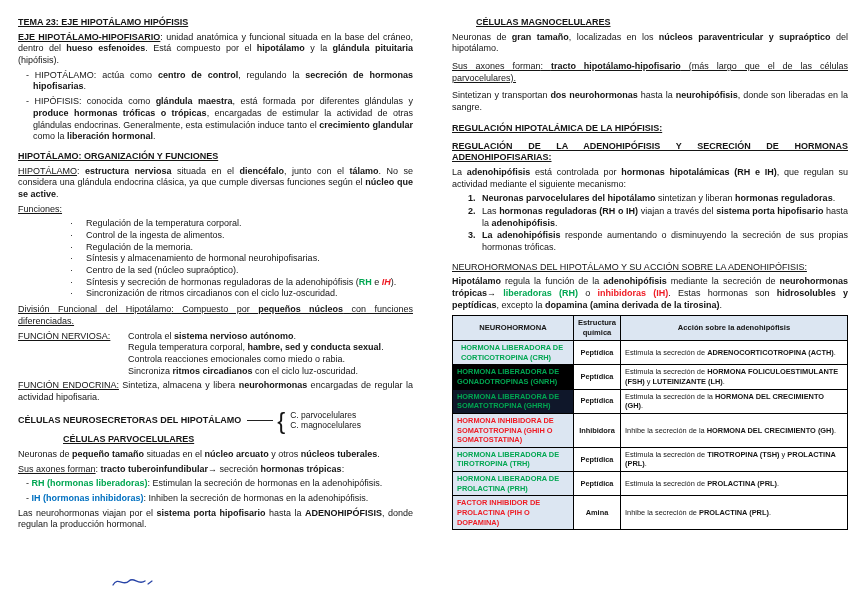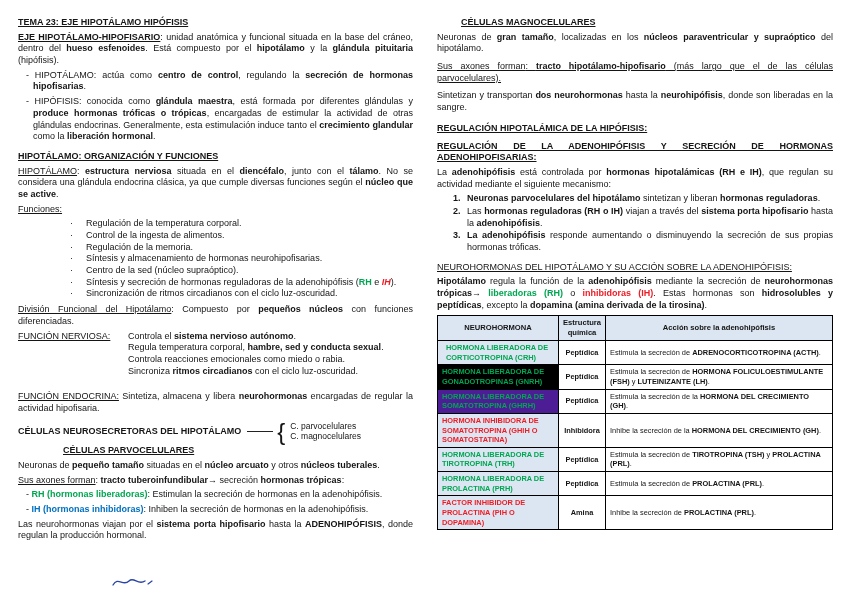--- a/index.html
+++ b/index.html
@@ -4,33 +4,33 @@
 <title>TEMA 23: EJE HIPOTÁLAMO HIPÓFISIS</title>
 <style>
   * { margin:0; padding:0; box-sizing:border-box; }
   html,body { background:#ffffff; }
   .page {
     position:relative; width:848px; height:599px; background:#ffffff; overflow:hidden;
     font-family:"Liberation Sans", sans-serif; font-size:9px; line-height:1.3; color:#151515;
   }
   .col { position:absolute; top:17px; }
   .col-left  { left:18px;  width:395px; }
-  .col-right { left:437px; width:396px; }
+  .col-right { left:452px; width:396px; }
   .para { text-align:justify; margin-bottom:3px; }
   .b { font-weight:bold; }
   .u { text-decoration:underline; text-underline-offset:1px; }
   .bullets { padding-left:52px; margin:1px 0 4px; }
   .bullet-item { display:flex; }
   .bullet-char { width:16px; flex:none; }
   .bullet-text { flex:1; }
   .numbered { padding-left:16px; margin:2px 0 4px; }
   .num-item { display:flex; margin-bottom:1px; }
   .num-char { width:14px; flex:none; font-weight:bold; }
   .num-text { flex:1; text-align:justify; }
-  .label-lines { display:flex; margin-bottom:14px; }
+  .label-lines { display:flex; margin-bottom:3px; }
   .ll-label { flex:none; width:110px; }
   .ll-lines { flex:1; }
   .brace-row { display:flex; align-items:center; margin:6px 0 3px; }
   .brace-dash { width:26px; border-top:1px solid #222; margin:0 4px 0 6px; }
   .brace-char { font-size:24px; font-weight:300; line-height:0.9; margin-right:5px; }
   .brace-items { display:flex; flex-direction:column; font-size:8.5px; line-height:1.25; }
   table.hormone-table { border-collapse:collapse; width:100%; margin-top:4px; font-size:7.4px; line-height:1.3; }
   .hormone-table th, .hormone-table td { border:1px solid #000; padding:2px 4px; vertical-align:middle; }
   .hormone-table th { font-weight:bold; text-align:center; font-size:7.6px; }
   .hormone-table th:nth-child(1){ width:121px; }
@@ -60,36 +60,36 @@
         <div class="bullet-item">
           <span class="bullet-char">·</span>
           <span class="bullet-text"><span>Control de la ingesta de alimentos.</span></span>
         </div>
         <div class="bullet-item">
           <span class="bullet-char">·</span>
           <span class="bullet-text"><span>Regulación de la memoria.</span></span>
         </div>
         <div class="bullet-item">
           <span class="bullet-char">·</span>
-          <span class="bullet-text"><span>Síntesis y almacenamiento de hormonas neurohipofisarias.</span></span>
+          <span class="bullet-text"><span>Síntesis y almacenamiento de hormonal neurohipofisarias.</span></span>
         </div>
         <div class="bullet-item">
           <span class="bullet-char">·</span>
           <span class="bullet-text"><span>Centro de la sed (núcleo supraóptico).</span></span>
         </div>
         <div class="bullet-item">
           <span class="bullet-char">·</span>
           <span class="bullet-text"><span>Síntesis y secreción de hormonas reguladoras de la adenohipófisis (</span><span class="b " style="color: rgb(0, 166, 81);">RH</span><span> e </span><span class="b " style="color: rgb(238, 28, 37); font-style: italic;">IH</span><span>).</span></span>
         </div>
         <div class="bullet-item">
           <span class="bullet-char">·</span>
           <span class="bullet-text"><span>Sincronización de ritmos circadianos con el ciclo luz-oscuridad.</span></span>
         </div>
       </div>
-      <div class="para" style="margin-top: 3px;"><span class="u">División Funcional del Hipotálamo</span><span>: Compuesto por </span><span class="b ">pequeños núcleos</span><span> con funciones diferenciadas.</span></div>
+      <div class="para" style="margin-top: 3px; text-decoration: underline;"><span class="u">División Funcional del Hipotálamo</span><span>: Compuesto por </span><span class="b ">pequeños núcleos</span><span> con funciones diferenciadas.</span></div>
       <div class="label-lines" style="margin-top: 3px;">
         <span class="ll-label"><span class="u">FUNCIÓN NERVIOSA:</span></span>
         <div class="ll-lines">
           <div class="ll-line"><span>Controla el </span><span class="b ">sistema nervioso autónomo</span><span>.</span></div>
           <div class="ll-line"><span>Regula temperatura corporal, </span><span class="b ">hambre, sed y conducta sexual</span><span>.</span></div>
           <div class="ll-line"><span>Controla reacciones emocionales como miedo o rabia.</span></div>
           <div class="ll-line"><span>Sincroniza </span><span class="b ">ritmos circadianos</span><span> con el ciclo luz-oscuridad.</span></div>
         </div>
       </div>
       <div class="para"><span class="u">FUNCIÓN ENDOCRINA:</span><span> Sintetiza, almacena y libera </span><span class="b ">neurohormonas</span><span> encargadas de regular la actividad hipofisaria.</span></div>
@@ -146,21 +146,21 @@
             <td class="cell-hormone" style="color: rgb(0, 166, 81); background: rgb(220, 230, 242); padding-left: 8px;">HORMONA LIBERADORA DE CORTICOTROPINA (CRH)</td>
             <td class="cell-structure">Peptídica</td>
             <td class="cell-action"><span>Estimula la secreción de </span><span class="b ">ADRENOCORTICOTROPINA (ACTH)</span><span>.</span></td>
           </tr>
           <tr>
             <td class="cell-hormone" style="color: rgb(0, 166, 81); background: #000000;">HORMONA LIBERADORA DE GONADOTROPINAS (GNRH)</td>
             <td class="cell-structure">Peptídica</td>
             <td class="cell-action"><span>Estimula la secreción de </span><span class="b ">HORMONA FOLICULOESTIMULANTE (FSH)</span><span> y </span><span class="b ">LUTEINIZANTE (LH)</span><span>.</span></td>
           </tr>
           <tr>
-            <td class="cell-hormone" style="color: rgb(0, 166, 81); background: #4c1d95;">HORMONA LIBERADORA DE SOMATOTROPINA (GHRH)</td>
+            <td class="cell-hormone" style="color: rgb(0, 166, 81); background: #0f172a;">HORMONA LIBERADORA DE SOMATOTROPINA (GHRH)</td>
             <td class="cell-structure">Peptídica</td>
             <td class="cell-action"><span>Estimula la secreción de la </span><span class="b ">HORMONA DEL CRECIMIENTO (GH)</span><span>.</span></td>
           </tr>
           <tr>
             <td class="cell-hormone" style="color: rgb(238, 28, 37); background: rgb(220, 230, 242);">HORMONA INHIBIDORA DE SOMATOTROPINA (GHIH O SOMATOSTATINA)</td>
             <td class="cell-structure">Inhibidora</td>
             <td class="cell-action"><span>Inhibe la secreción de la </span><span class="b ">HORMONA DEL CRECIMIENTO (GH)</span><span>.</span></td>
           </tr>
           <tr>
             <td class="cell-hormone" style="color: rgb(0, 166, 81); background: rgb(220, 230, 242);">HORMONA LIBERADORA DE TIROTROPINA (TRH)</td>

